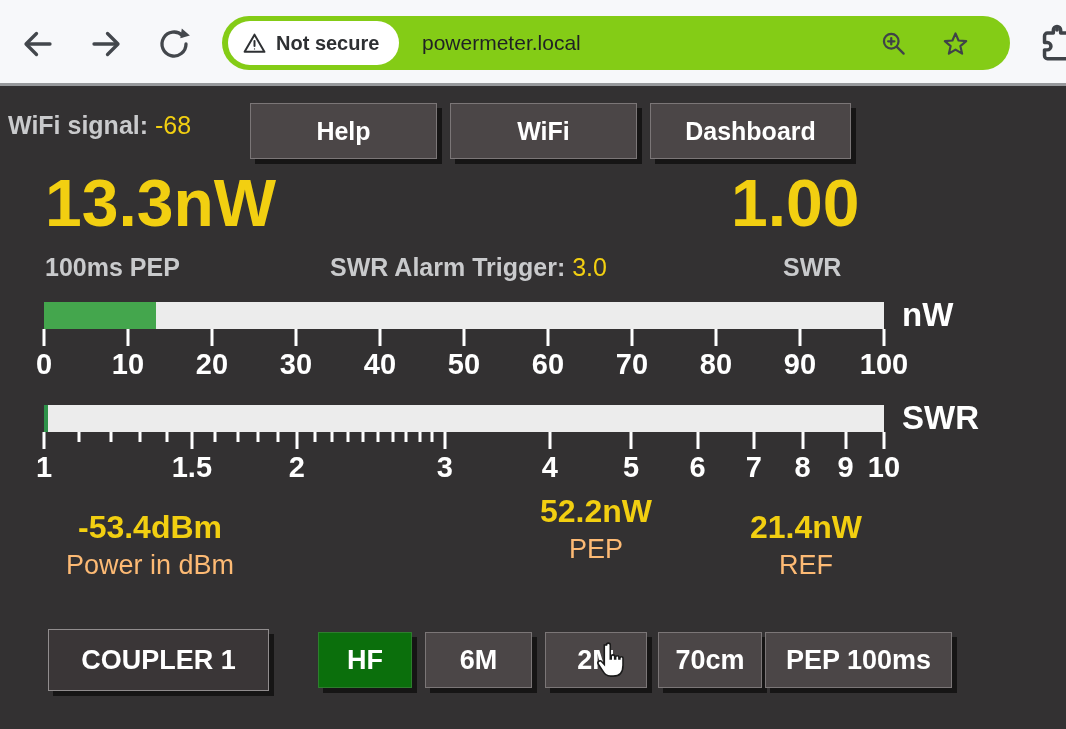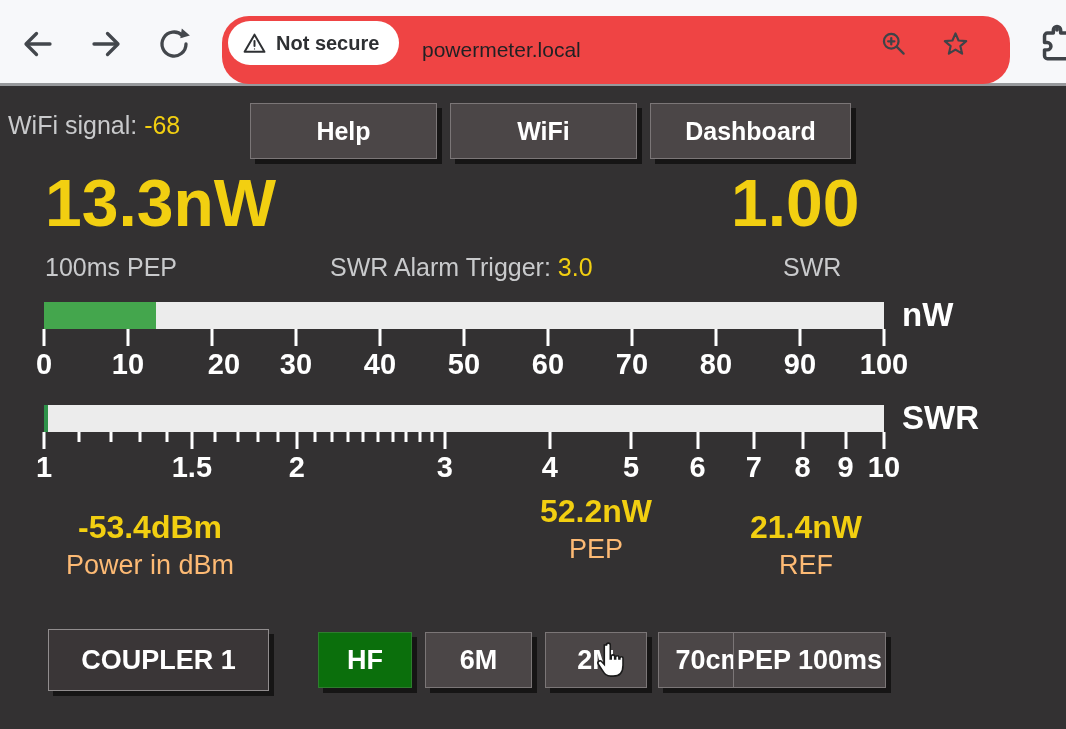--- a/index.html
+++ b/index.html
@@ -3,33 +3,33 @@
 <meta charset="utf-8">
 <style>
   html,body{margin:0;padding:0;background:#222;}
   *{box-sizing:border-box;font-family:"Liberation Sans","DejaVu Sans",sans-serif;}
   .stage{position:relative;width:1066px;height:729px;overflow:hidden;background:var(--page-bg,#333132);}
 
   
   .browser-bar{position:absolute;left:0;top:0;width:1066px;height:86px;background:#f7f8fa;border-bottom:3px solid #97999c;}
   .nav-icon{position:absolute;top:26px;width:36px;height:36px;color:#43474c;cursor:pointer;}
   .nav-icon svg{width:100%;height:100%;}
-  .omnibox{position:absolute;left:222px;top:16px;width:788px;height:68px;border-radius:27px;background:#ef4444;display:flex;align-items:center;text-decoration:underline;}
+  .omnibox{position:absolute;left:222px;top:16px;width:788px;height:54px;border-radius:27px;background:#84cc16;display:flex;align-items:center;text-decoration:underline;}
   .security-chip{position:absolute;left:6px;top:5px;height:44px;border-radius:22px;background:#ffffff;display:flex;align-items:center;padding:0 20px 0 14px;gap:9px;}
   .security-chip svg{width:25px;height:25px;}
   .security-text{font-size:20px;font-weight:700;color:#2e3033;}
   .url-text{position:absolute;left:200px;font-size:21px;color:#1f2124;}
   .omni-icon{position:absolute;top:14px;width:27px;height:27px;color:#3f4348;cursor:pointer;}
   .omni-icon svg{width:100%;height:100%;}
   .puzzle-wrap{position:absolute;left:1035px;top:22px;width:44px;height:44px;color:#3f4348;cursor:pointer;}
   .puzzle-wrap svg{width:100%;height:100%;}
 
   
   .page{position:absolute;left:0;top:89px;width:1066px;height:640px;color:#fff;}
-  .muted{color:#c9cacc;}
+  .muted{color:#c9cacc;font-weight:bold;}
   .accent{color:var(--accent,#f2cf11);}
 
   .wifi-line{position:absolute;left:8px;top:22px;font-size:25px;}
   .wifi-line .accent{font-weight:400;}
 
   .btn{position:absolute;display:flex;align-items:center;justify-content:center;
        background:#4b4647;border:1px solid #7b7677;color:#fff;font-weight:700;
        box-shadow:5px 5px 0 #161515;cursor:pointer;}
   .nav-btn{top:14px;height:56px;font-size:25px;}
   .btn-help{left:250px;width:187px;}
@@ -62,21 +62,21 @@
   .stat-value{font-size:32px;font-weight:600;color:var(--accent,#f2cf11);}
   .stat-label{margin-top:4px;font-size:27px;color:#fdba74;}
 
   
   .coupler-btn{left:48px;top:540px;width:221px;height:62px;font-size:27px;background:#3a3637;border:1px solid #918d8e;}
   .band-btn{top:543px;height:56px;font-size:27px;}
   .band-0{left:318px;width:94px;background:var(--band-active,#0b6f0c);border-color:#2e7c2e;}
   .band-1{left:425px;width:107px;}
   .band-2{left:545px;width:102px;text-align:right;}
   .band-3{left:658px;width:104px;}
-  .band-4{left:733px;width:153px;}
+  .band-4{left:765px;width:187px;}
 
   .hand-cursor{position:absolute;left:593px;top:551px;width:38px;height:44px;pointer-events:none;}
 </style>
 </head>
 <body>
 
 <div class="stage">
 
   <div class="browser-bar">
     <div class="nav-icon" style="left:20px;">
@@ -153,21 +153,21 @@
     <div class="meter meter-power">
       <div class="meter-track" style="background: rgb(236, 236, 236);">
         <div class="meter-fill" style="background: rgb(68, 166, 77); width: 13.3%;"></div>
       </div>
       <div class="meter-scale">
           <div class="tick major" style="left: 0%;"></div>
           <div class="tick-label" style="left: 0%;">0</div>
           <div class="tick major" style="left: 10%;"></div>
           <div class="tick-label" style="left: 10%;">10</div>
           <div class="tick major" style="left: 20%;"></div>
-          <div class="tick-label" style="left: 20%; margin-left: 12px;">20</div>
+          <div class="tick-label" style="left: 20%;">20</div>
           <div class="tick major" style="left: 30%;"></div>
           <div class="tick-label" style="left: 30%;">30</div>
           <div class="tick major" style="left: 40%;"></div>
           <div class="tick-label" style="left: 40%;">40</div>
           <div class="tick major" style="left: 50%;"></div>
           <div class="tick-label" style="left: 50%;">50</div>
           <div class="tick major" style="left: 60%;"></div>
           <div class="tick-label" style="left: 60%;">60</div>
           <div class="tick major" style="left: 70%;"></div>
           <div class="tick-label" style="left: 70%;">70</div>

